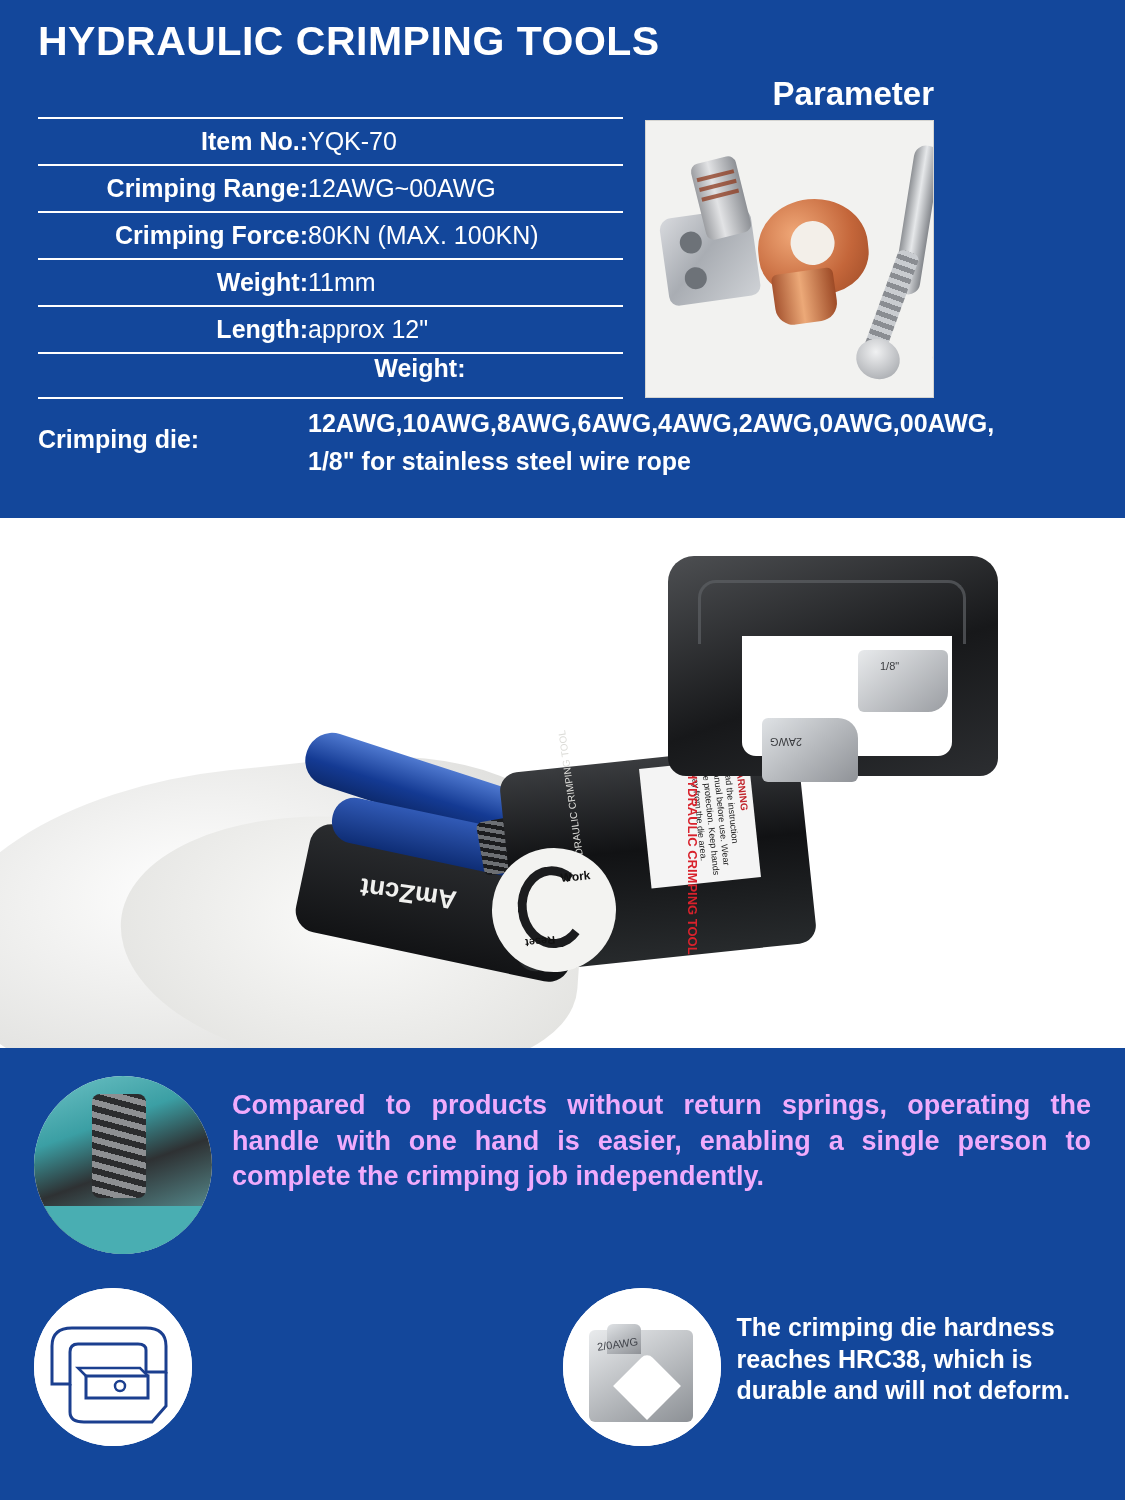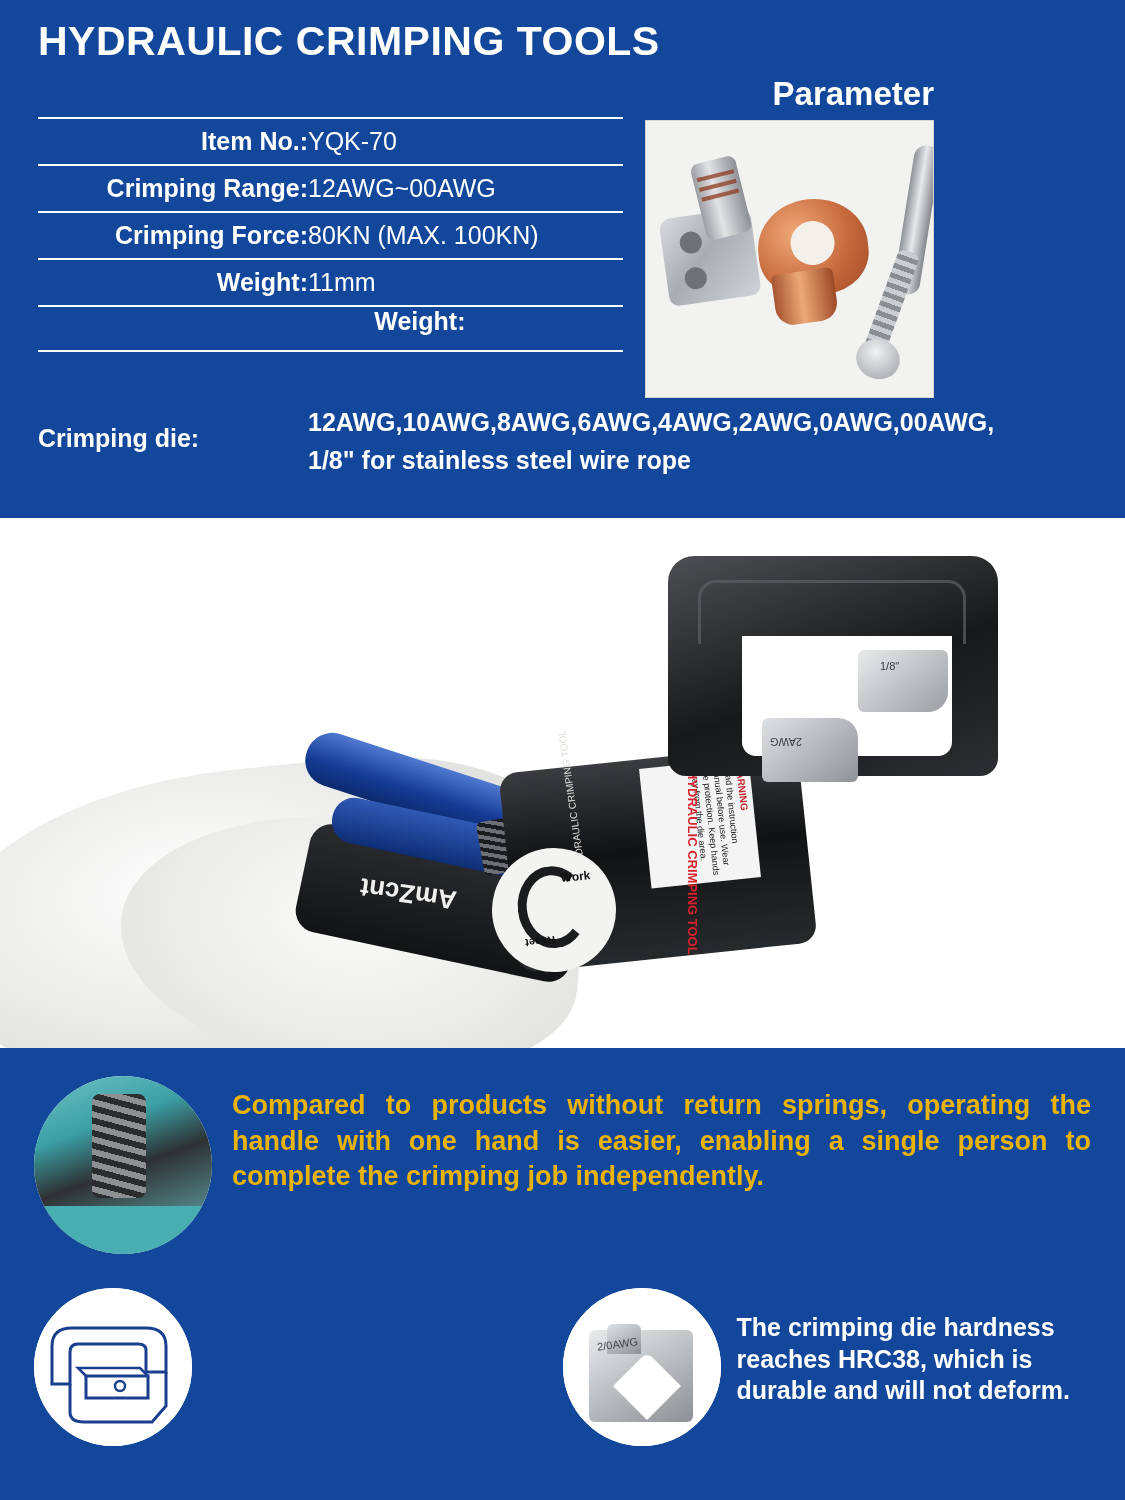--- a/index.html
+++ b/index.html
@@ -321,21 +321,21 @@
     content:""; position:absolute; left:58px; top:18px; width:54px; height:104px;
     background:repeating-linear-gradient(15deg,#2b2c2e 0 6px,#8d8f92 6px 12px);
     border-radius:8px;
   }
   .circ-spring:after {
     content:""; position:absolute; left:0; top:130px; width:178px; height:48px;
     background:#49aeb2;
   }
   .circ-line { position:absolute; inset:0; background:#ffffff; }
   .feature-text {
-    color:#eab308;
+    color:#f0abfc;
     font-size:27px;
     font-weight:bold;
     line-height:1.32;
     margin-left:20px;
     padding-top:12px;
     text-align:justify;
   }
   .feature-bottom {
     display:flex; margin-top:34px;
   }
@@ -389,20 +389,24 @@
         <div class="spec-label">Crimping Range:</div>
         <div class="spec-value">12AWG~00AWG</div>
       </div>
       <div class="spec-row">
         <div class="spec-label">Crimping Force:</div>
         <div class="spec-value">80KN  (MAX. 100KN)</div>
       </div>
       <div class="spec-row">
         <div class="spec-label">Weight:</div>
         <div class="spec-value">11mm</div>
+      </div>
+      <div class="spec-row">
+        <div class="spec-label">Length:</div>
+        <div class="spec-value">approx 12"</div>
       </div>
       <div class="spec-row">
         <div class="spec-label">Weight:</div>
         <div class="spec-value">approx 4 lb</div>
       </div>
     </div>
 
     <div class="photo-box">
       <div class="acc lug-steel"></div>
       <div class="acc lug-barrel">

